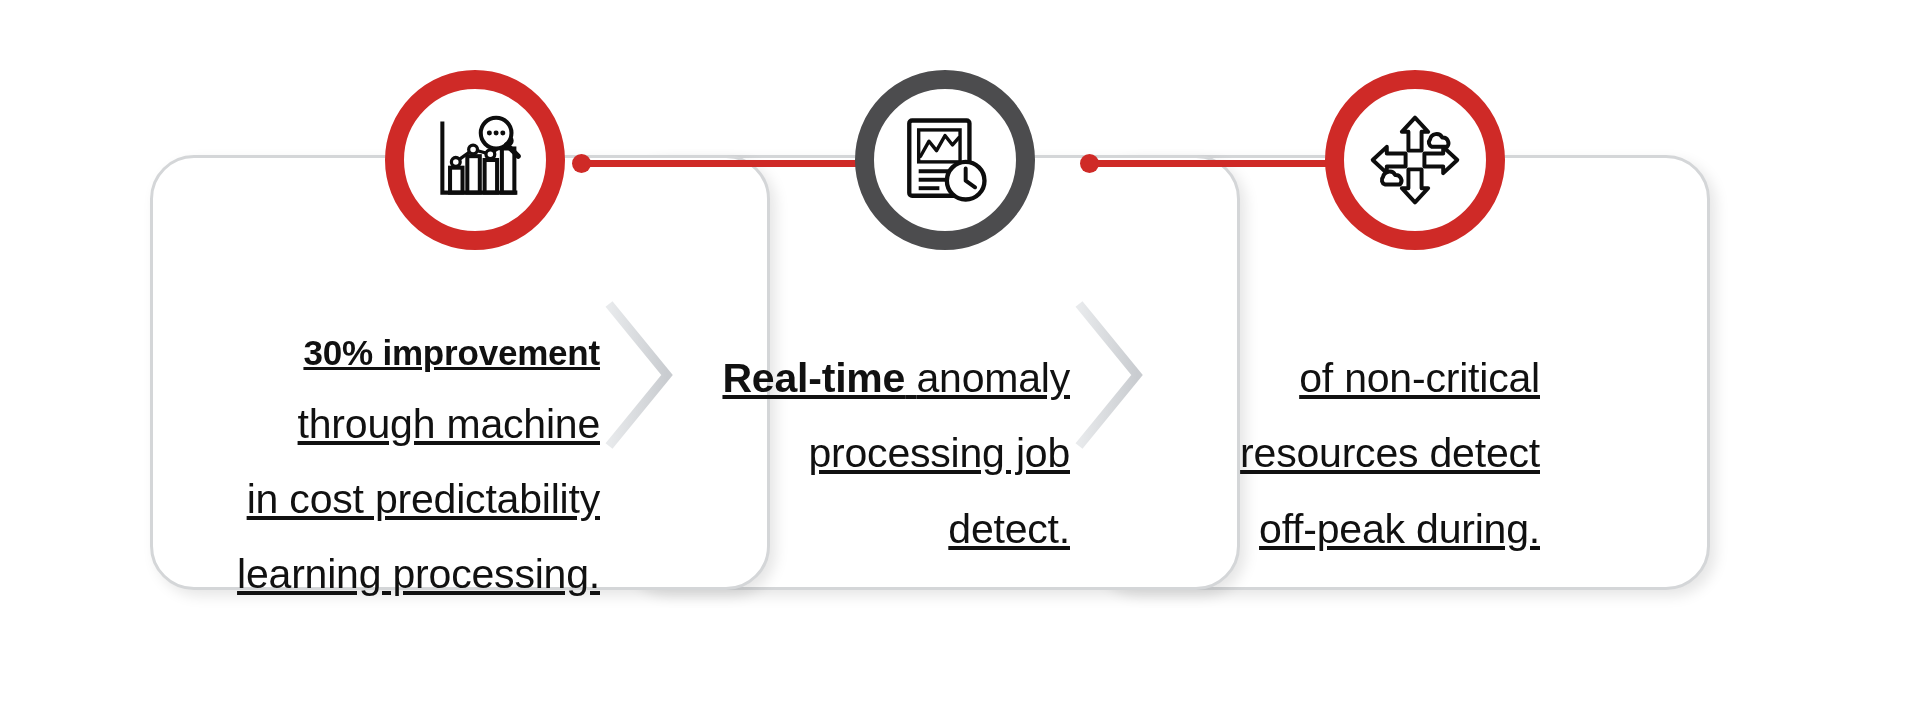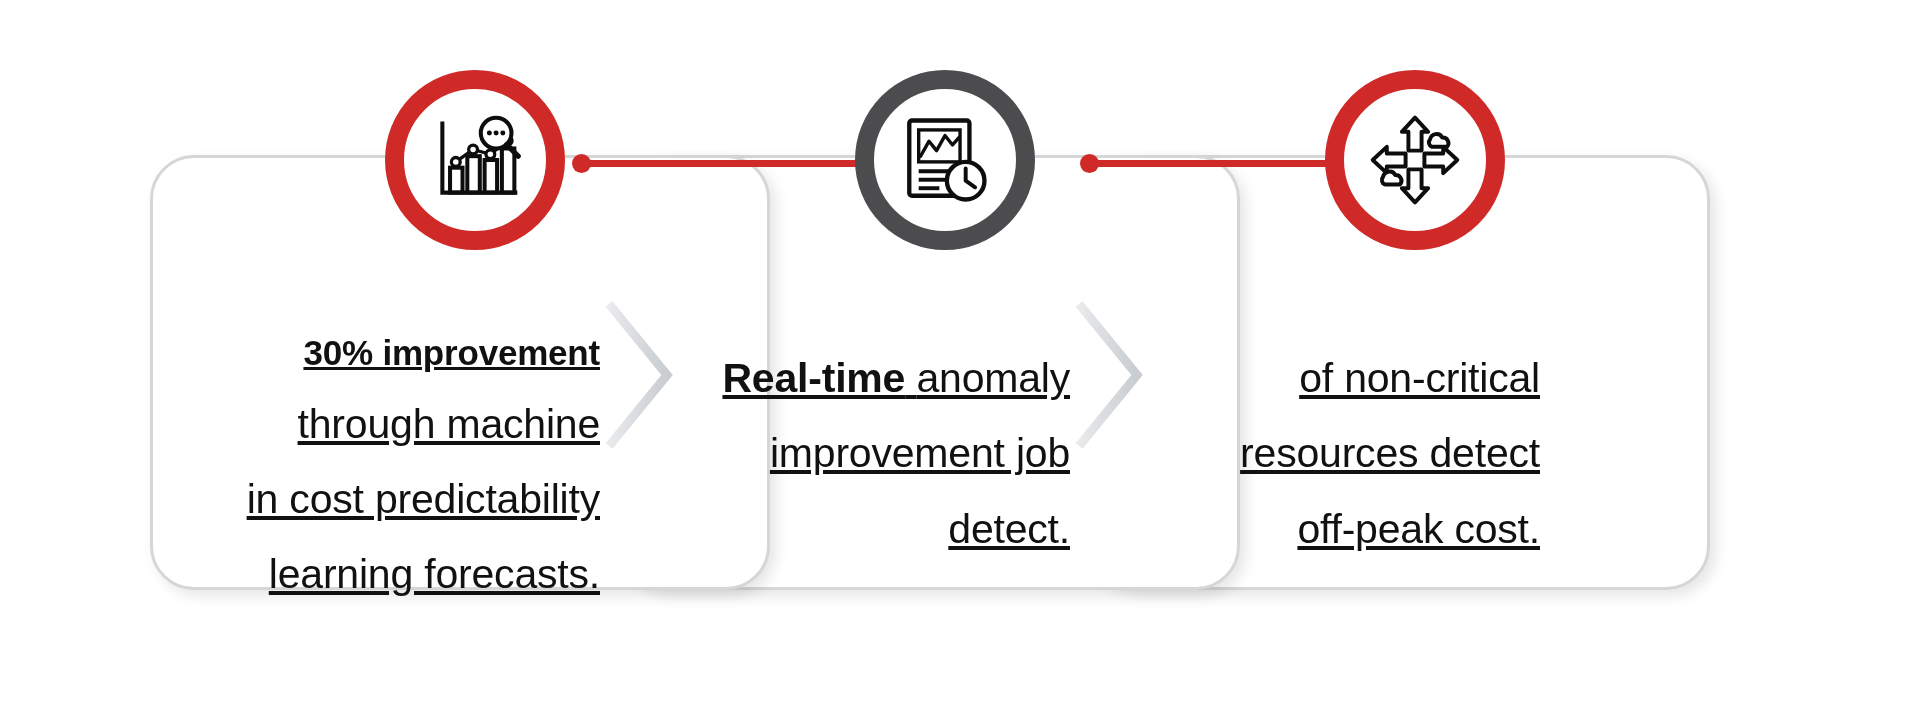--- a/index.html
+++ b/index.html
@@ -241,30 +241,30 @@
 
         <path d="M16,68 a7,7 0 0 1 13,-2 a6,6 0 0 1 5,10 L18,76 a5,5 0 0 1 -2,-8 Z"></path>
       </g>
     </svg>
   </div>
 
   <div class="card-text" id="text-1">
     <div class="headline">30% improvement</div>
     <div class="body">through machine</div>
     <div class="body">in cost predictability</div>
-    <div class="body">learning forecasts.</div>
+    <div class="body">learning processing.</div>
   </div>
 
   <div class="card-text" id="text-2">
     <div class="body">
       <span class="lead-inline">Real-time</span><span> </span><span>anomaly</span>
     </div>
-    <div class="body">improvement job</div>
+    <div class="body">processing job</div>
     <div class="body">detect.</div>
   </div>
 
   <div class="card-text" id="text-3">
     <div class="body">of non-critical</div>
     <div class="body">resources detect</div>
-    <div class="body">off-peak cost.</div>
+    <div class="body">off-peak during.</div>
   </div>
 
 </div>
 
 </body></html>

